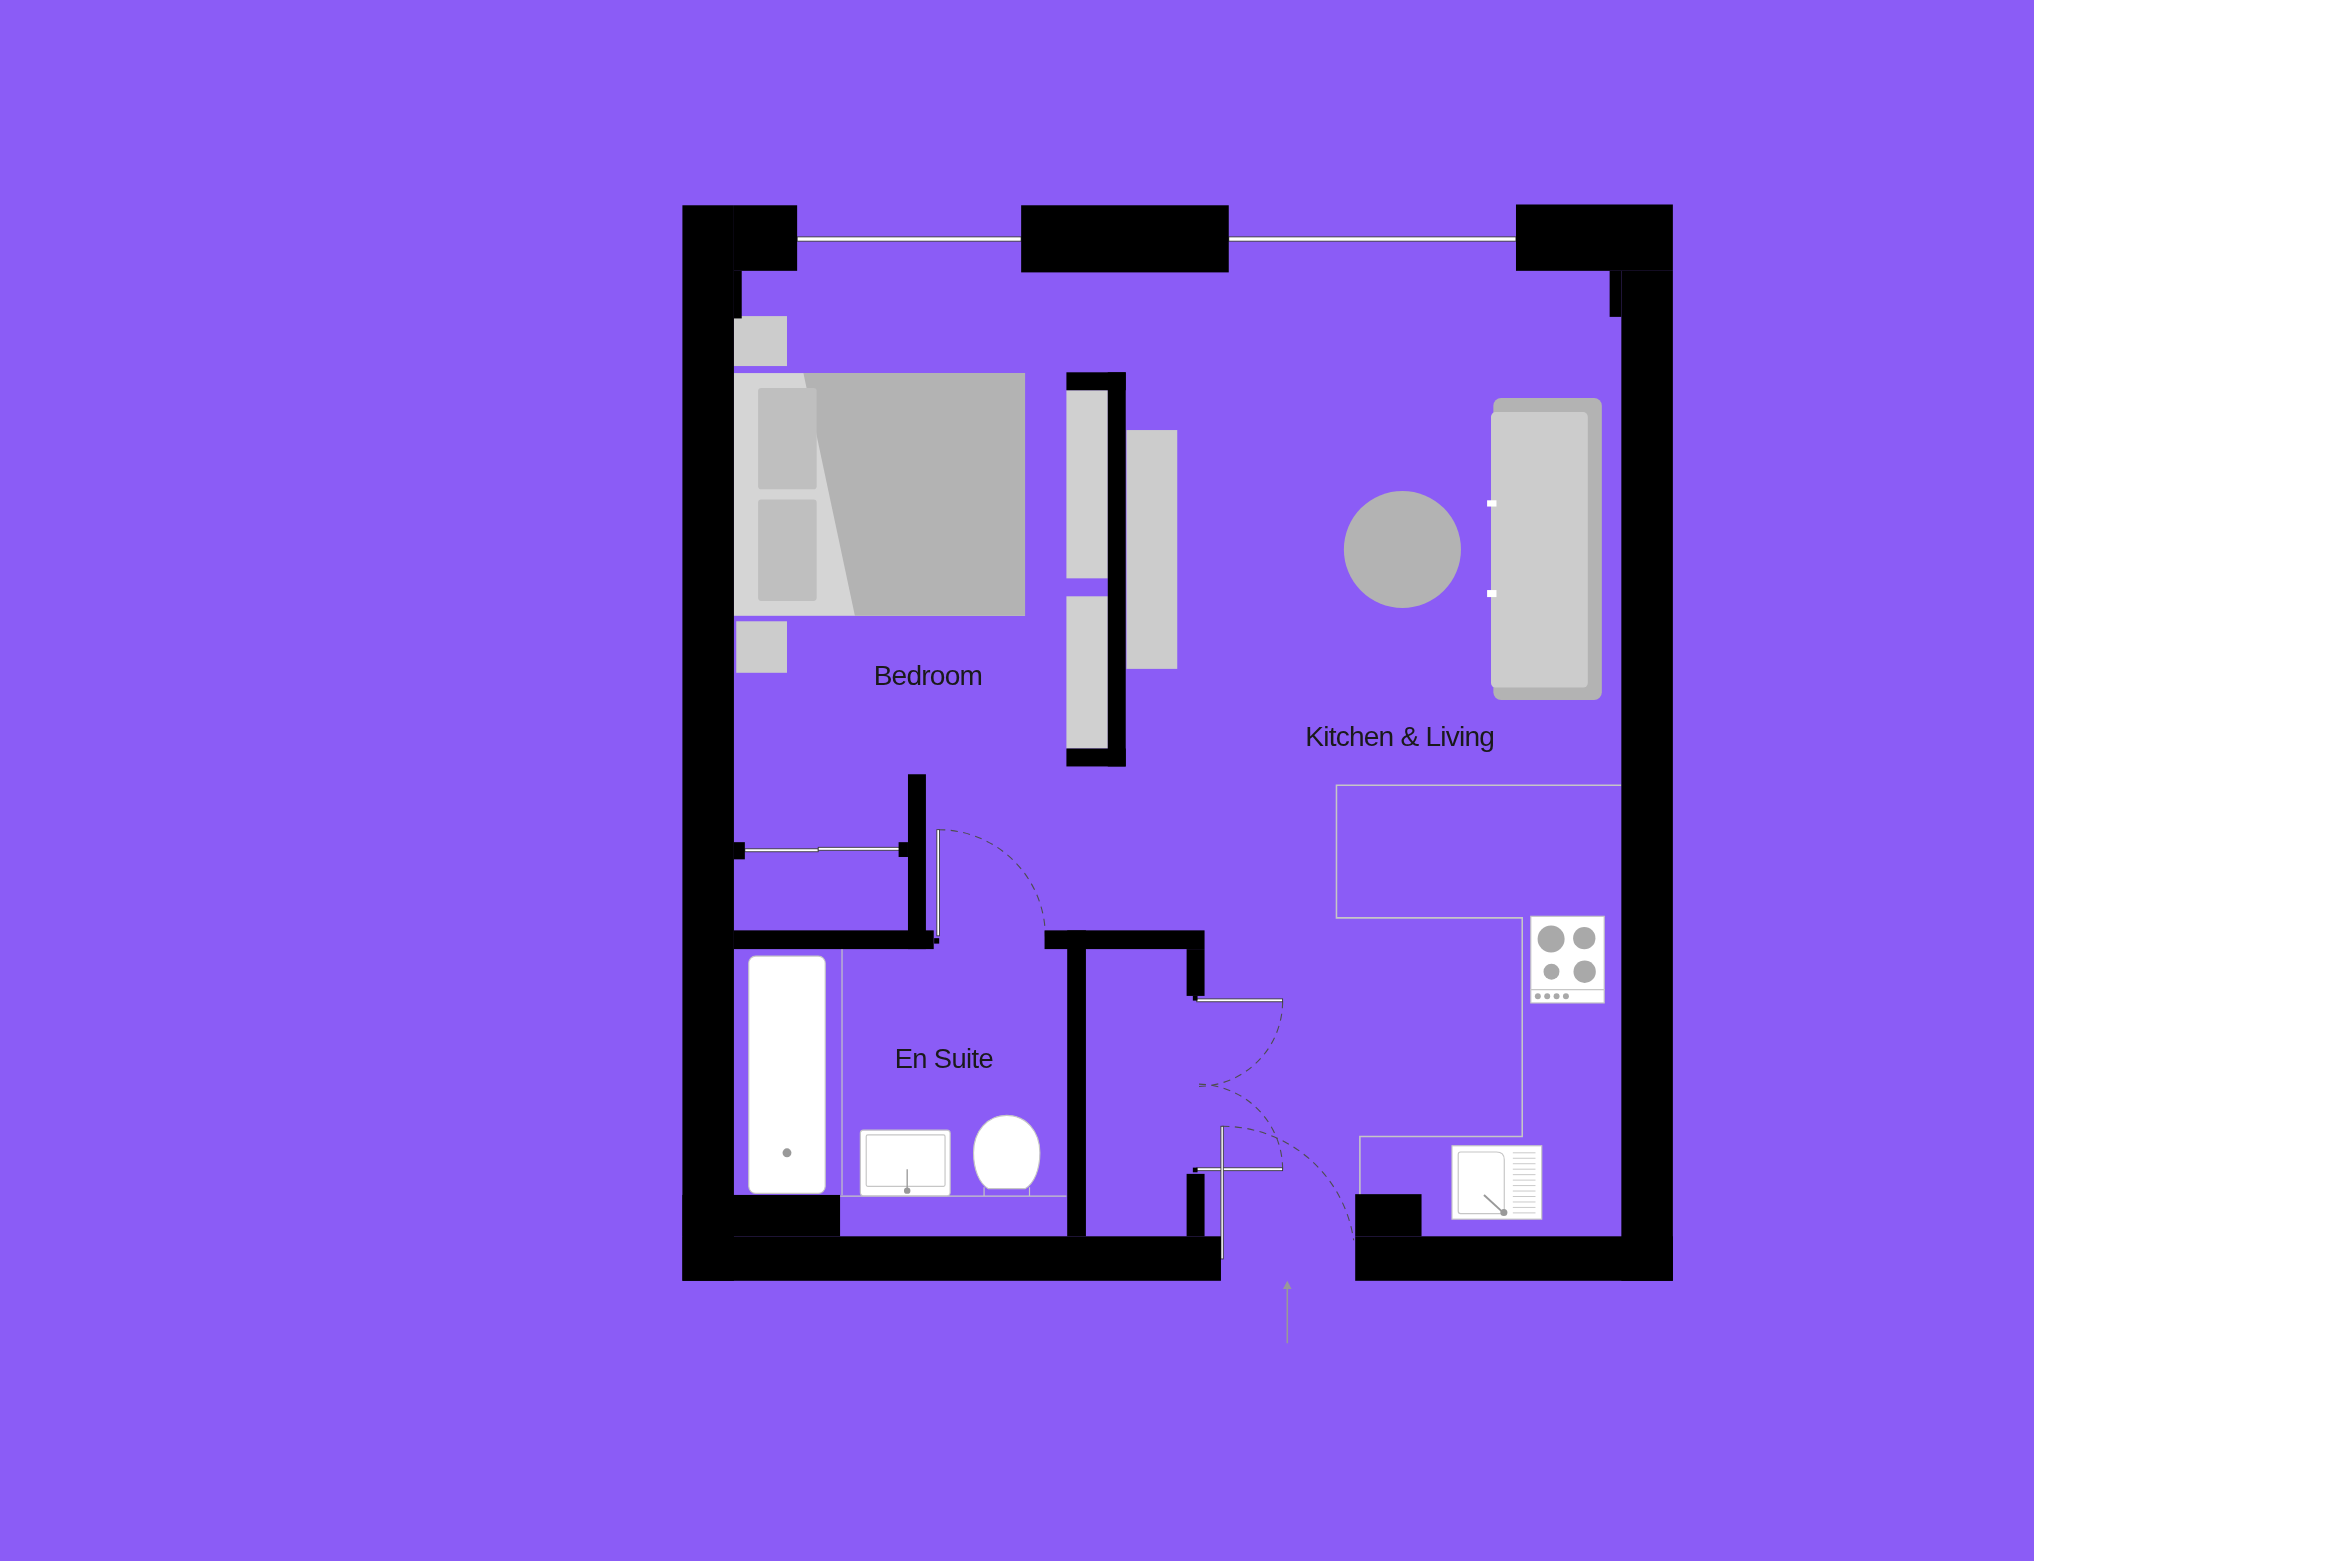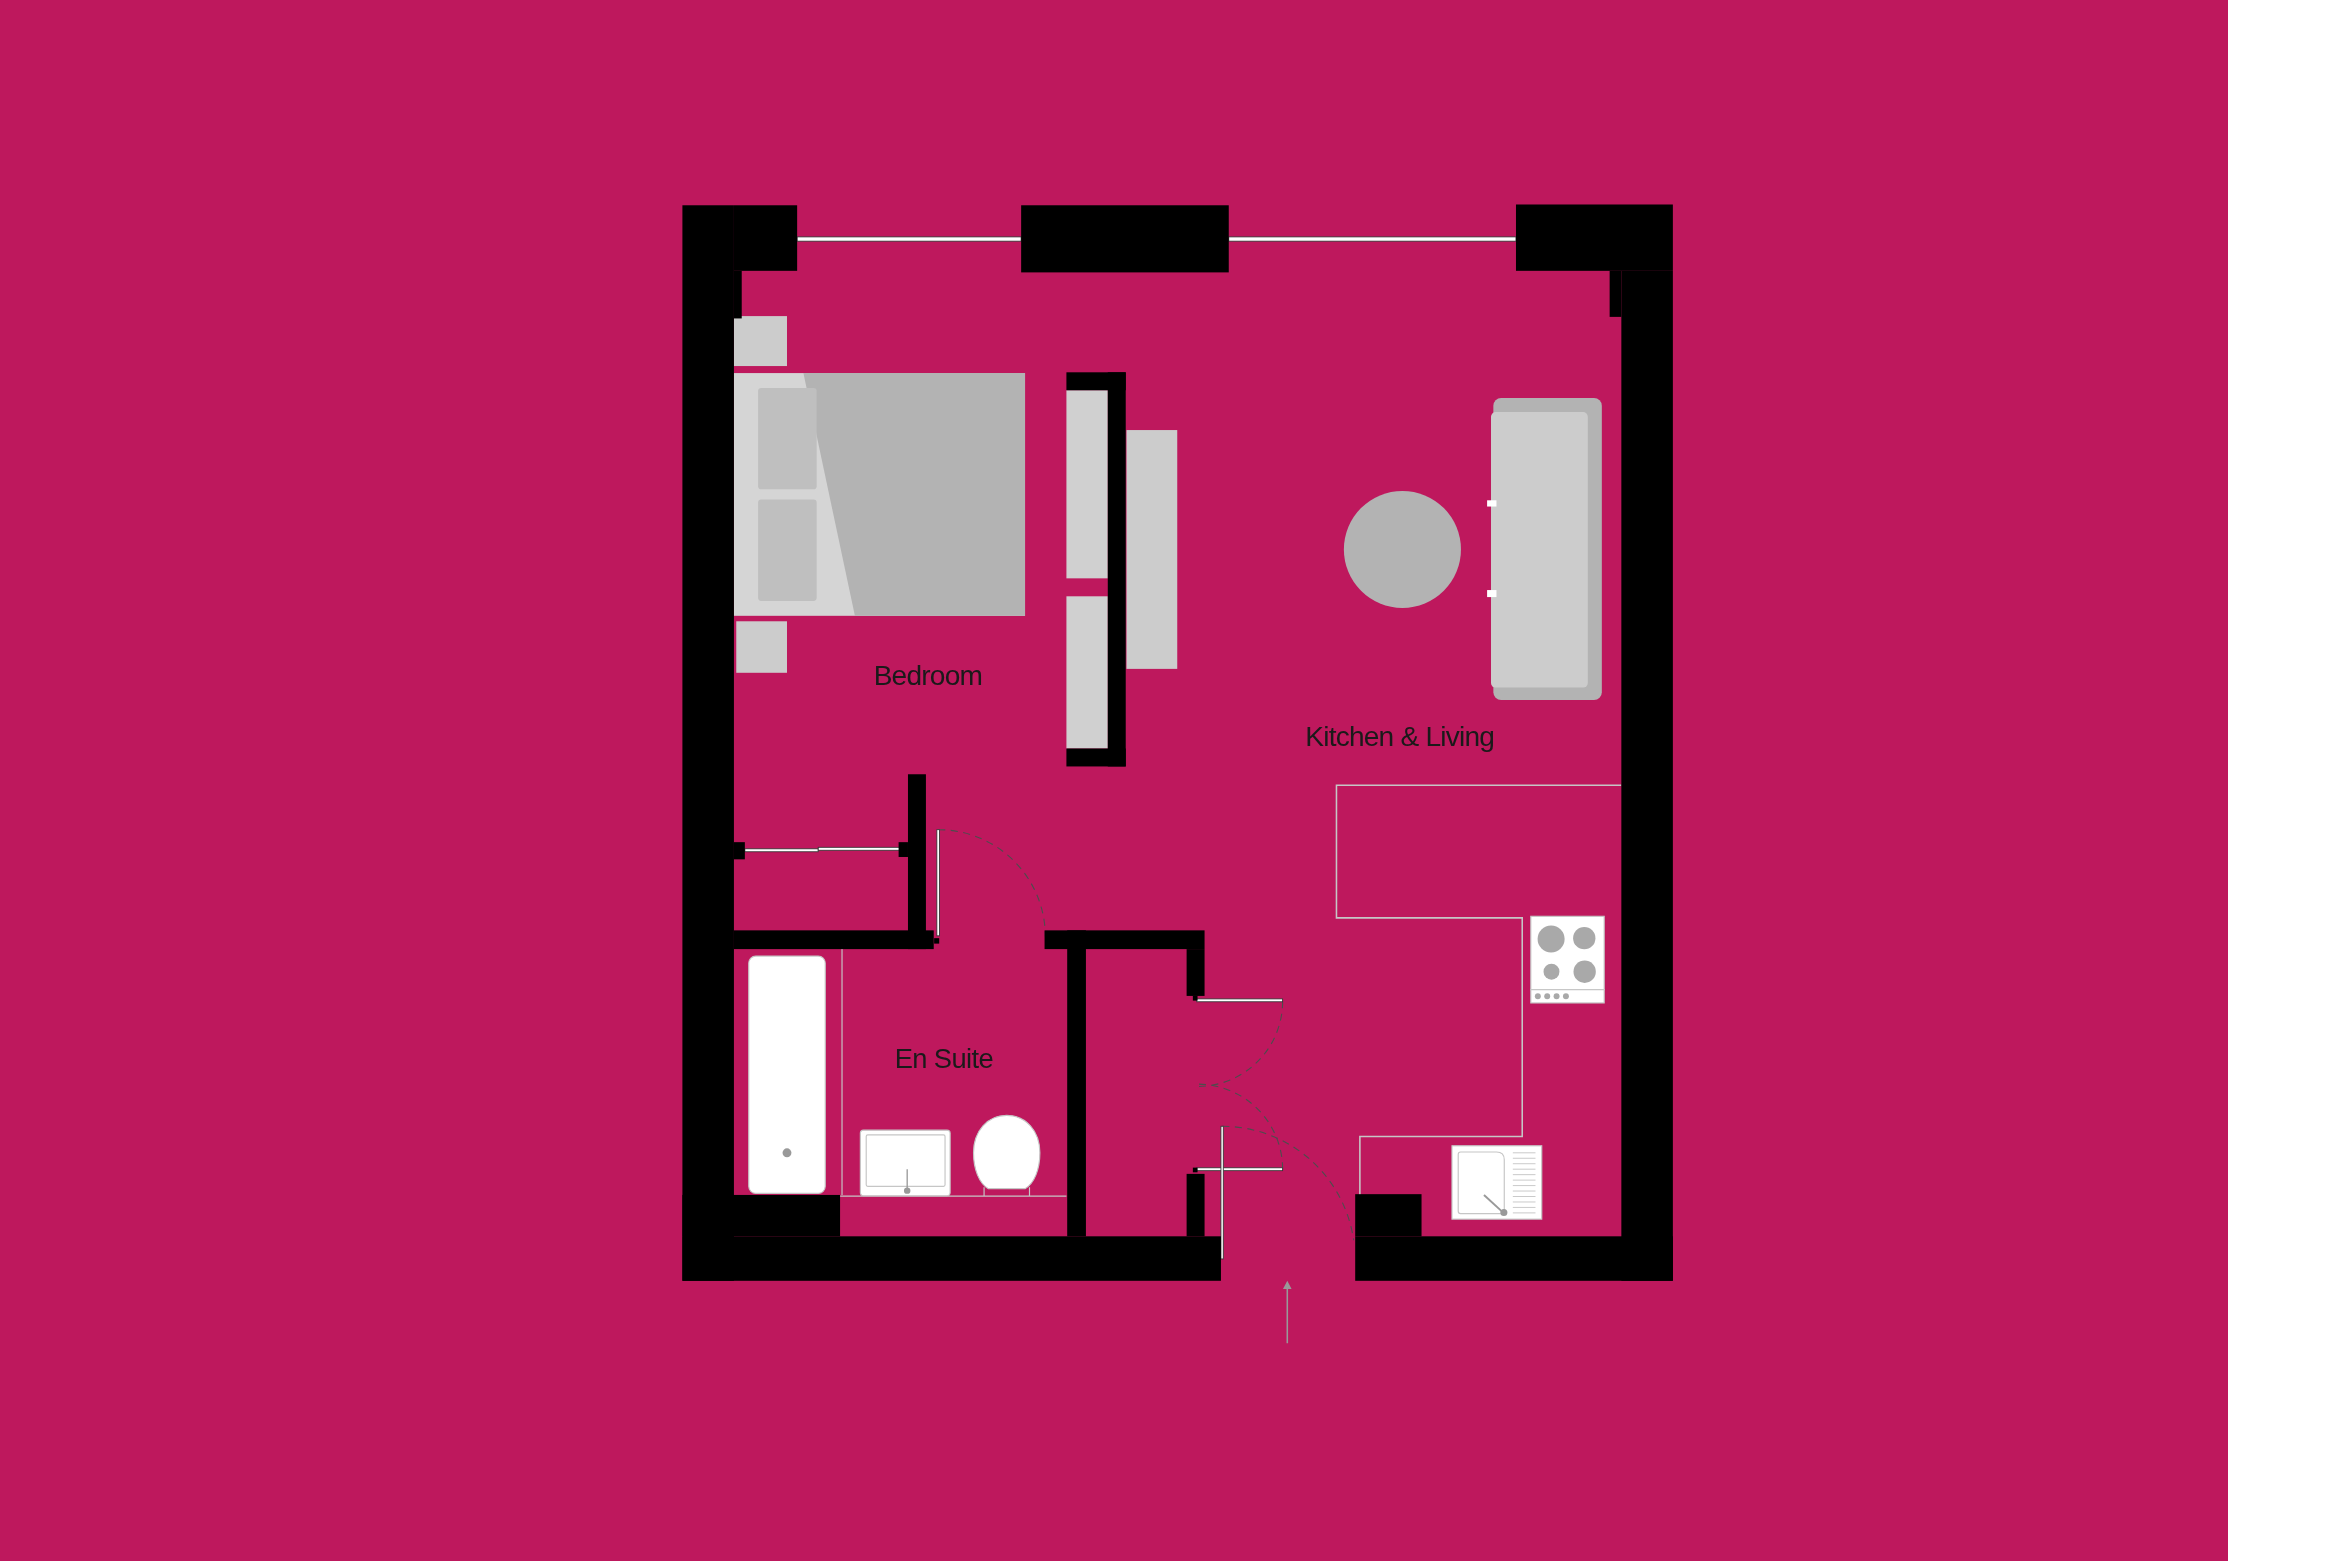--- a/index.html
+++ b/index.html
@@ -1,16 +1,16 @@
 <!DOCTYPE html>
 <html style="font-size:12.5px"><head>
 <meta charset="utf-8">
 <style>
   html,body{margin:0;padding:0;background:#ffffff;}
-  .page{width:2228px;height:1561px;position:relative;background:#be185d;overflow:hidden;}
+  .page{width:2034px;height:1561px;position:relative;background:#8b5cf6;overflow:hidden;}
   svg{position:absolute;top:0;left:0;}
   text{font-family:"Liberation Sans", sans-serif;fill:#1a1a1a;}
 </style>
 </head>
 <body>
 
 <div class="page">
 <svg width="2342" height="1561" viewBox="0 0 3000 2000">
 
   <rect x="940" y="478" width="373" height="311" fill="#d5d5d5"></rect>

